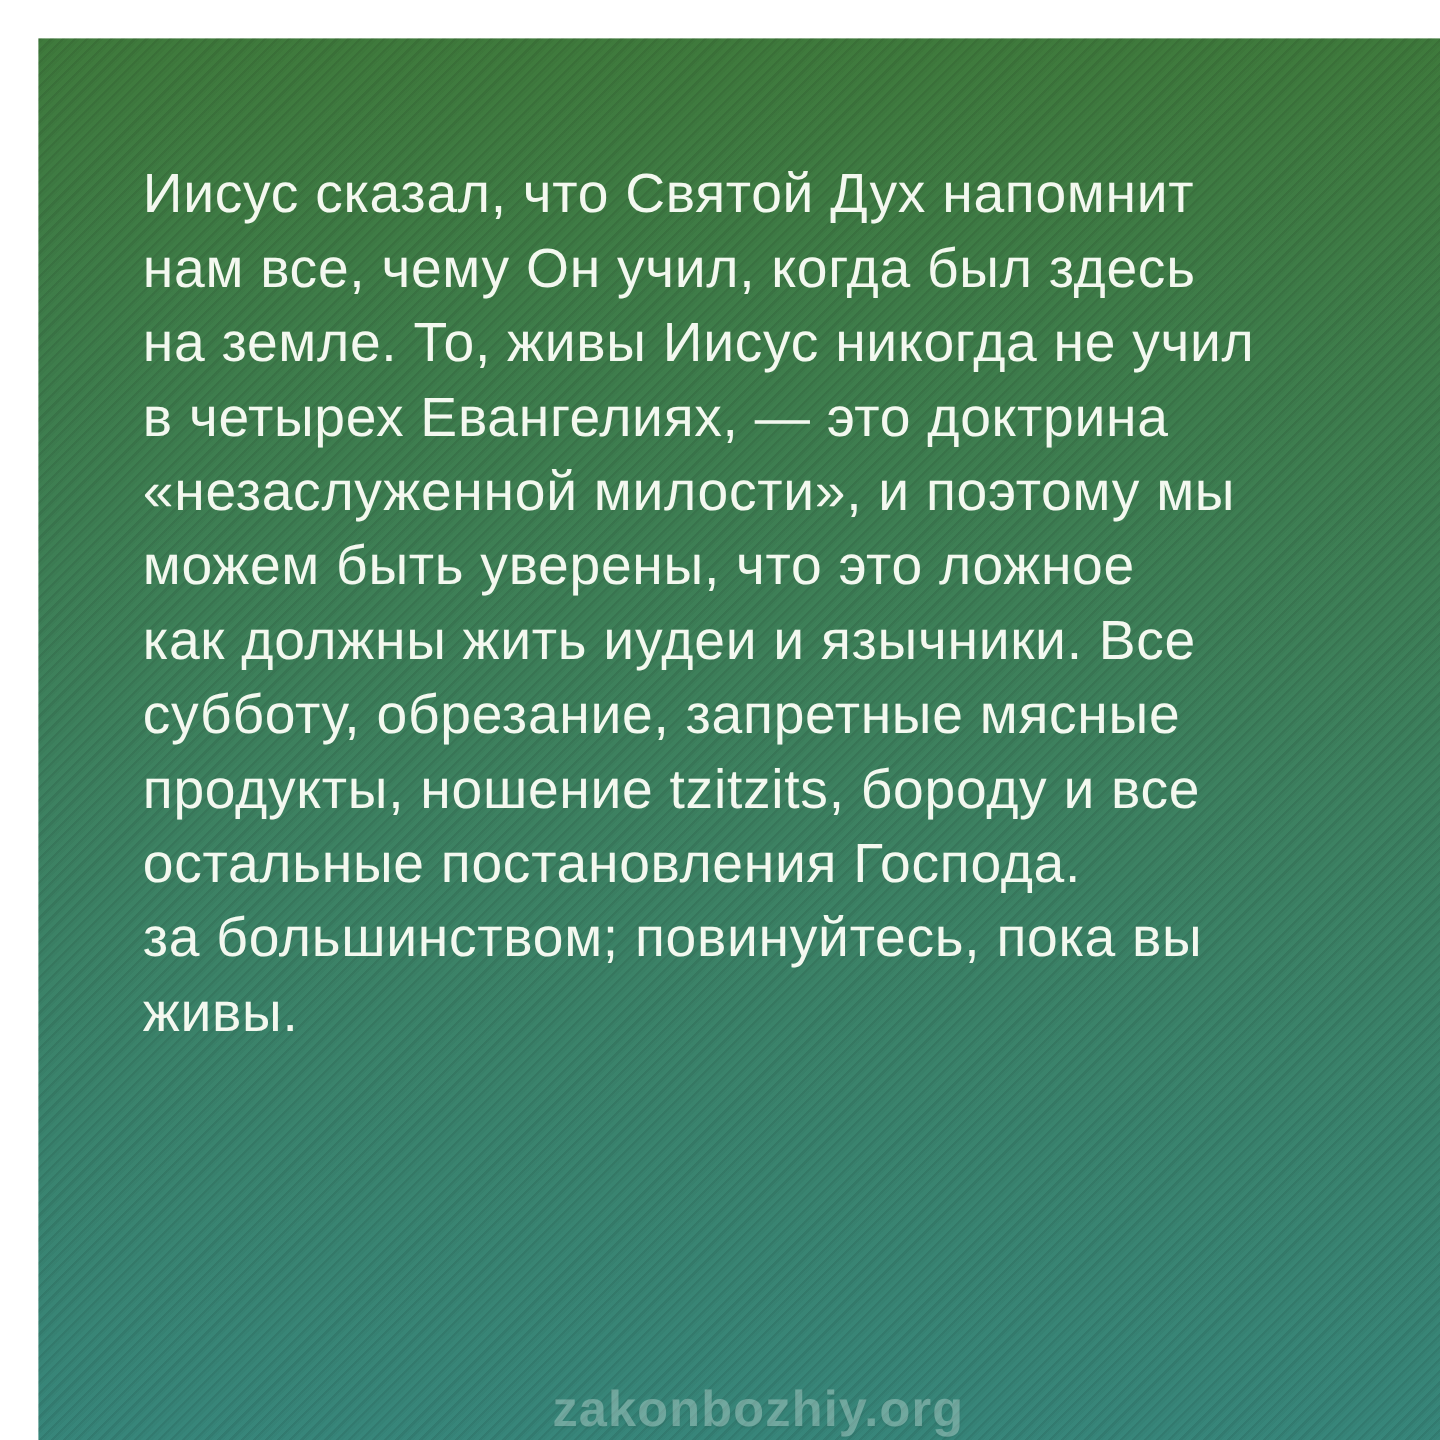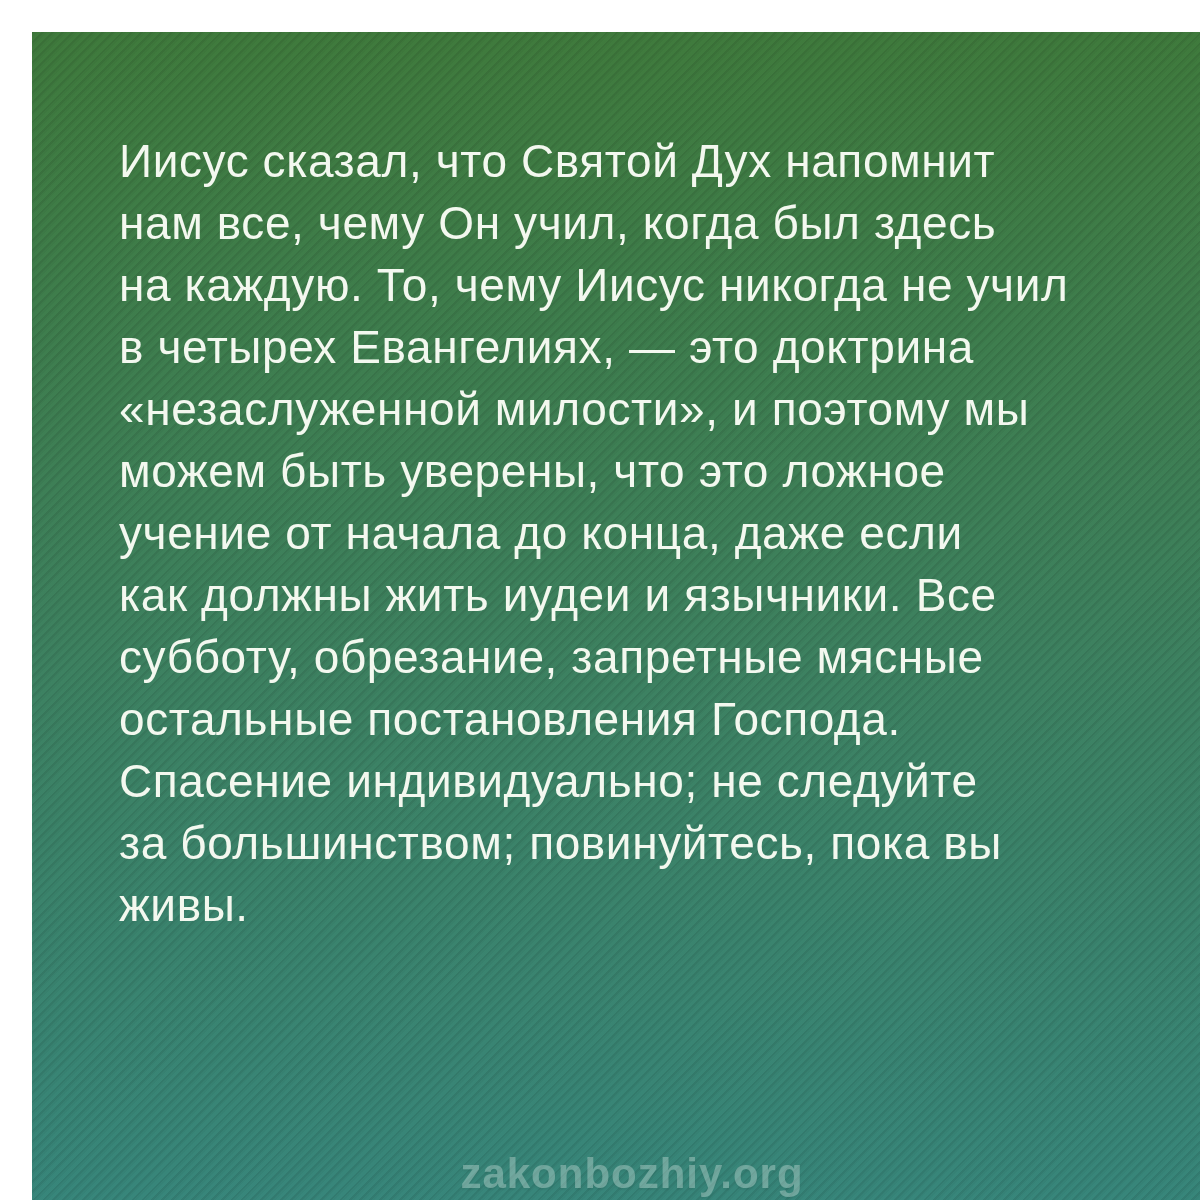--- a/index.html
+++ b/index.html
@@ -66,26 +66,25 @@
   }
 </style>
 </head>
 <body>
 
 <div class="canvas">
   <div class="stripes"></div>
   <div class="quote">
     <div class="line">Иисус сказал, что Святой Дух напомнит</div>
     <div class="line">нам все, чему Он учил, когда был здесь</div>
-    <div class="line">на каждую. То, чему Иисус никогда не учил</div>
+    <div class="line">на земле. То, живы Иисус никогда не учил</div>
     <div class="line">в четырех Евангелиях, — это доктрина</div>
     <div class="line">«незаслуженной милости», и поэтому мы</div>
     <div class="line">можем быть уверены, что это ложное</div>
-    <div class="line">учение от начала до конца, даже если</div>
     <div class="line">как должны жить иудеи и язычники. Все</div>
     <div class="line">субботу, обрезание, запретные мясные</div>
+    <div class="line">продукты, ношение tzitzits, бороду и все</div>
     <div class="line">остальные постановления Господа.</div>
-    <div class="line">Спасение индивидуально; не следуйте</div>
     <div class="line">за большинством; повинуйтесь, пока вы</div>
     <div class="line">живы.</div>
   </div>
   <div class="watermark">zakonbozhiy.org</div>
 </div>
 
 </body></html>

